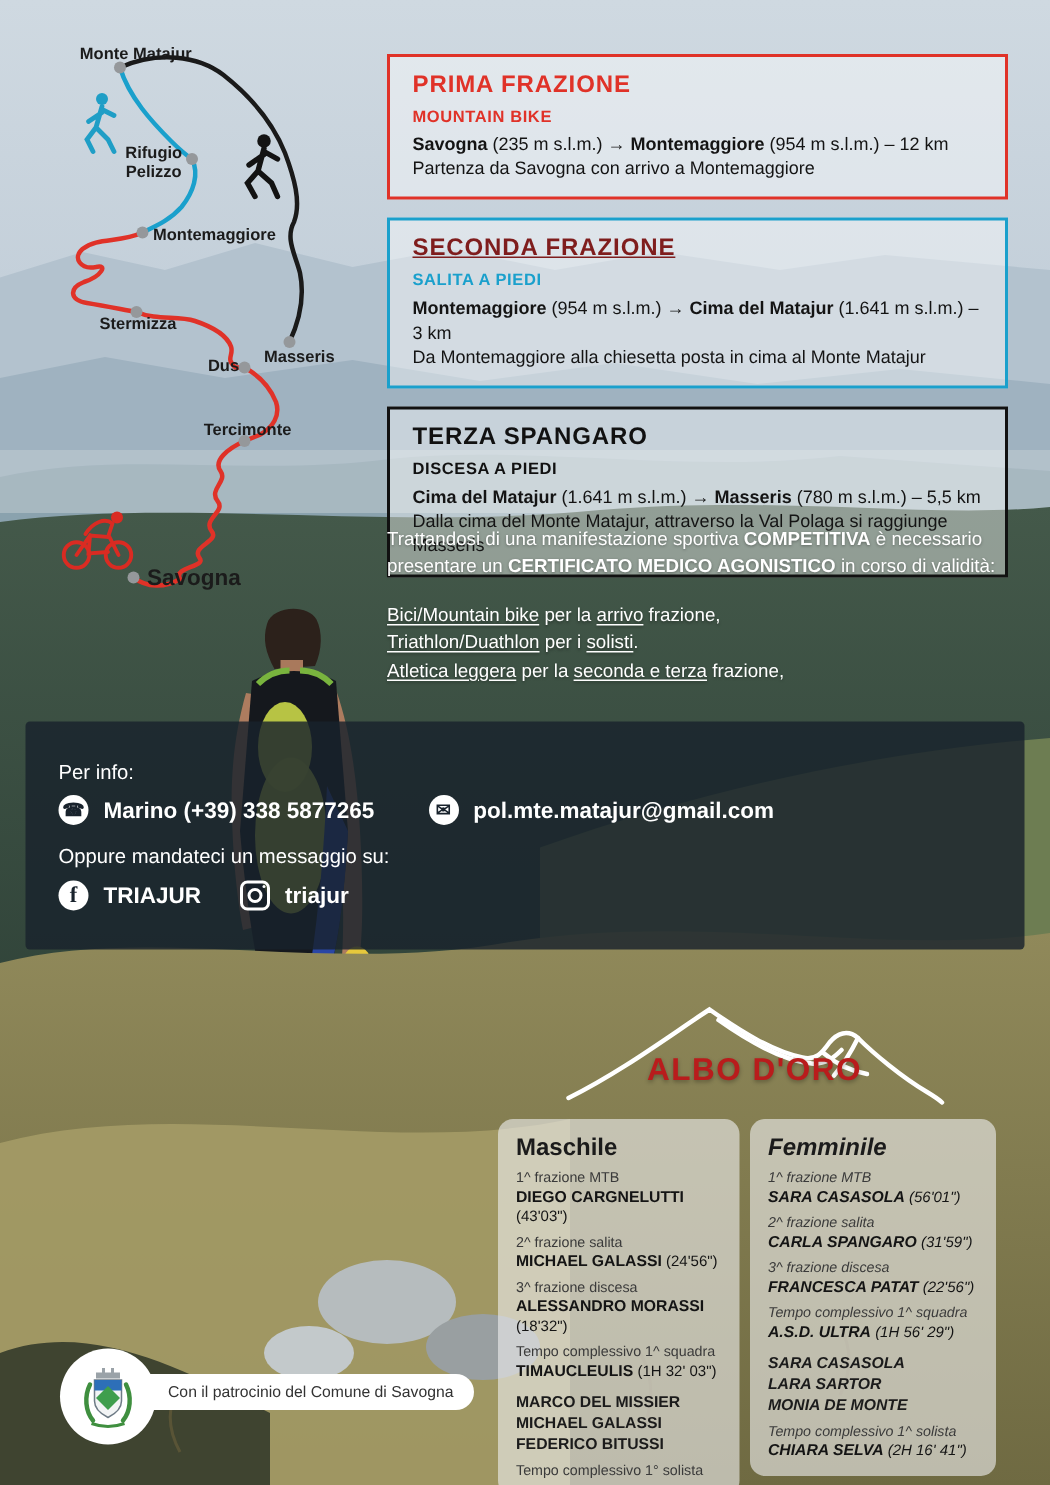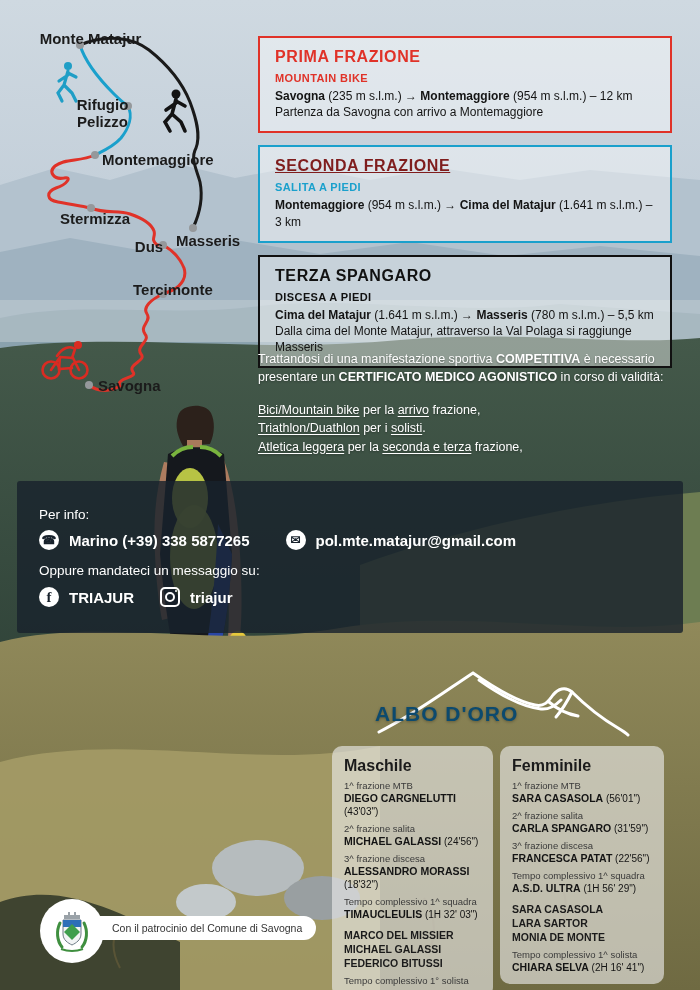--- a/index.html
+++ b/index.html
@@ -1,21 +1,21 @@
 <!DOCTYPE html>
 <html><head>
 <meta charset="utf-8">
 <style>
   html,body{margin:0;padding:0;}
   body{font-family:"Liberation Sans",sans-serif;}
   .page{position:relative;width:700px;height:990px;overflow:hidden;background:#b9c7d3;}
   .bg{position:absolute;left:0;top:0;z-index:0;}
 
   
-  .map-label{position:absolute;z-index:3;font-weight:bold;font-size:15px;color:#1b1b1b;white-space:pre-line;text-align:center;line-height:1.15;}
+  .map-label{position:absolute;z-index:3;font-weight:bold;font-size:11px;color:#1b1b1b;white-space:pre-line;text-align:center;line-height:1.15;}
   .map-label--big{font-size:15px;}
   .map-routes{position:absolute;left:10px;top:20px;z-index:2;}
 
   
   .fracs{position:absolute;left:258px;top:36px;width:414px;z-index:3;}
   .frac{box-sizing:border-box;border:2px solid #000;background:rgba(255,255,255,0.42);padding:10px 15px 11px 15px;margin-bottom:12px;}
   .ftitle{font-size:16px;font-weight:800;letter-spacing:0.6px;}
   .fsub{font-size:11px;font-weight:800;letter-spacing:0.4px;margin-top:6px;}
   .froute{font-size:12px;color:#141414;margin-top:4px;line-height:1.35;}
   .fdesc{font-size:12px;color:#141414;line-height:1.35;}
@@ -35,24 +35,24 @@
   .gap{width:16px;}
   .band-social-label{font-size:13.5px;margin-top:13px;}
   .social-row{display:flex;align-items:center;gap:10px;margin-top:9px;font-size:15px;font-weight:800;}
   .fb{font-family:"Liberation Serif",serif;font-weight:bold;font-size:15px;padding-top:1px;}
   .ig{position:relative;display:inline-block;width:16px;height:16px;border:2px solid #fff;border-radius:5px;flex:0 0 auto;}
   .ig::before{content:"";position:absolute;left:3px;top:3px;width:6px;height:6px;border:2px solid #fff;border-radius:50%;}
   .ig::after{content:"";position:absolute;right:1px;top:1px;width:2px;height:2px;background:#fff;border-radius:50%;}
 
   
   .albo-mountain{position:absolute;left:375px;top:664px;z-index:3;}
-  .albo-title{position:absolute;left:375px;top:702px;width:256px;z-index:4;text-align:left;color:#0c4a6e;font-size:21px;font-weight:800;letter-spacing:1px;text-shadow:0 1px 3px rgba(0,0,0,0.3);}
+  .albo-title{position:absolute;left:375px;top:702px;width:256px;z-index:4;text-align:center;color:#b91c1c;font-size:21px;font-weight:800;letter-spacing:1px;text-shadow:0 1px 3px rgba(0,0,0,0.3);}
   .card{position:absolute;z-index:3;box-sizing:border-box;background:rgba(238,238,238,0.62);border-radius:10px;padding:11px 11px 10px 12px;color:#1b1b1b;}
   .card1{left:332px;top:746px;width:161px;min-height:209px;}
-  .card2{left:500px;top:746px;width:164px;min-height:209px;}
+  .card2{left:500px;top:746px;width:164px;min-height:209px;font-style:italic;}
   .card-title{font-size:16px;font-weight:800;margin-bottom:3px;}
   .entry{margin-top:5px;}
   .elabel{font-size:9.5px;line-height:12px;color:#3a3a3a;}
   .evalue{font-size:10.5px;line-height:13px;color:#141414;}
   .evalue .time{font-weight:normal;font-size:10px;}
   .team{margin-top:7px;font-size:10.5px;font-weight:800;line-height:14px;}
 
   
   .crest-circle{position:absolute;left:40px;top:899px;width:64px;height:64px;border-radius:50%;background:#fff;z-index:4;display:flex;align-items:center;justify-content:center;}
   .patronage-pill{position:absolute;left:86px;top:916px;z-index:3;background:#fff;border-radius:13px;padding:6px 14px 6px 26px;font-size:10.5px;color:#333;white-space:nowrap;}
@@ -155,20 +155,21 @@
     <div class="frac" style="border-color: rgb(224, 50, 40);">
       <div class="ftitle" style="color: rgb(224, 50, 40);">PRIMA FRAZIONE</div>
       <div class="fsub" style="color: rgb(224, 50, 40);">MOUNTAIN BIKE</div>
       <div class="froute"><span class="b">Savogna</span><span> (235 m s.l.m.) → </span><span class="b">Montemaggiore</span><span> (954 m s.l.m.) – 12 km</span></div>
       <div class="fdesc">Partenza da Savogna con arrivo a Montemaggiore</div>
     </div>
     <div class="frac" style="border-color: rgb(26, 160, 204);">
       <div class="ftitle" style="color: #7f1d1d; text-decoration: underline;">SECONDA FRAZIONE</div>
       <div class="fsub" style="color: rgb(26, 160, 204);">SALITA A PIEDI</div>
       <div class="froute"><span class="b">Montemaggiore</span><span> (954 m s.l.m.) → </span><span class="b">Cima del Matajur</span><span> (1.641 m s.l.m.) – 3 km</span></div>
+      <div class="fdesc">Da Montemaggiore alla chiesetta posta in cima al Monte Matajur</div>
     </div>
     <div class="frac" style="border-color: rgb(17, 17, 17);">
       <div class="ftitle" style="color: rgb(17, 17, 17);">TERZA SPANGARO</div>
       <div class="fsub" style="color: rgb(17, 17, 17);">DISCESA A PIEDI</div>
       <div class="froute"><span class="b">Cima del Matajur</span><span> (1.641 m s.l.m.) → </span><span class="b">Masseris</span><span> (780 m s.l.m.) – 5,5 km</span></div>
       <div class="fdesc">Dalla cima del Monte Matajur, attraverso la Val Polaga si raggiunge Masseris</div>
     </div>
   </div>
 
   <div class="notice">

